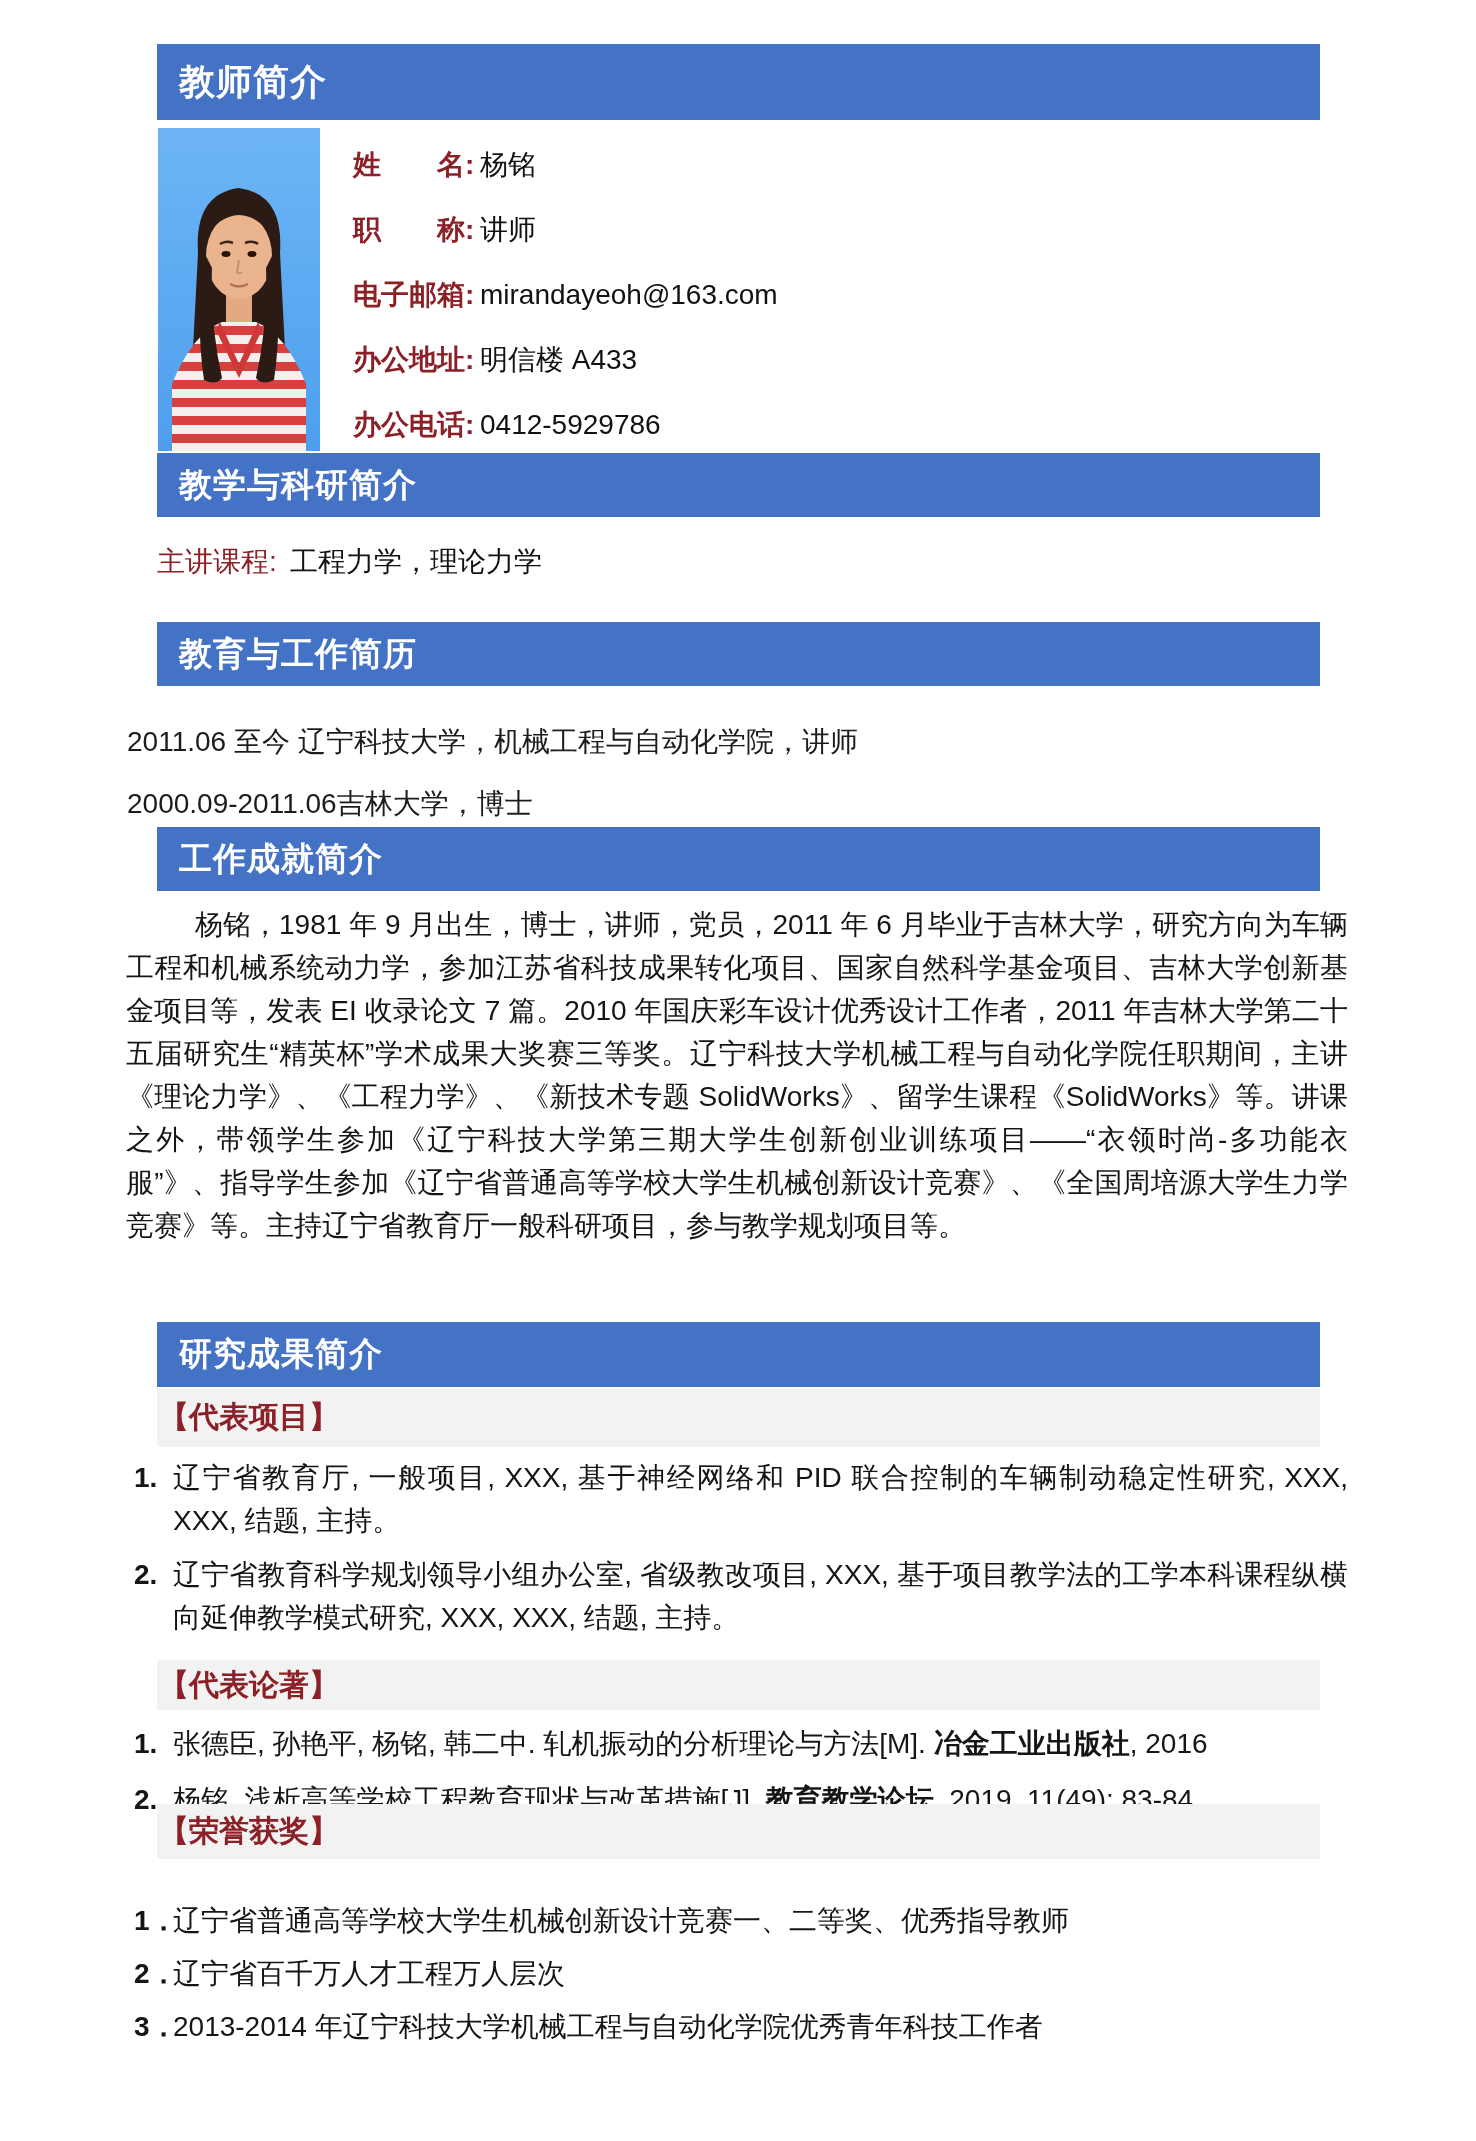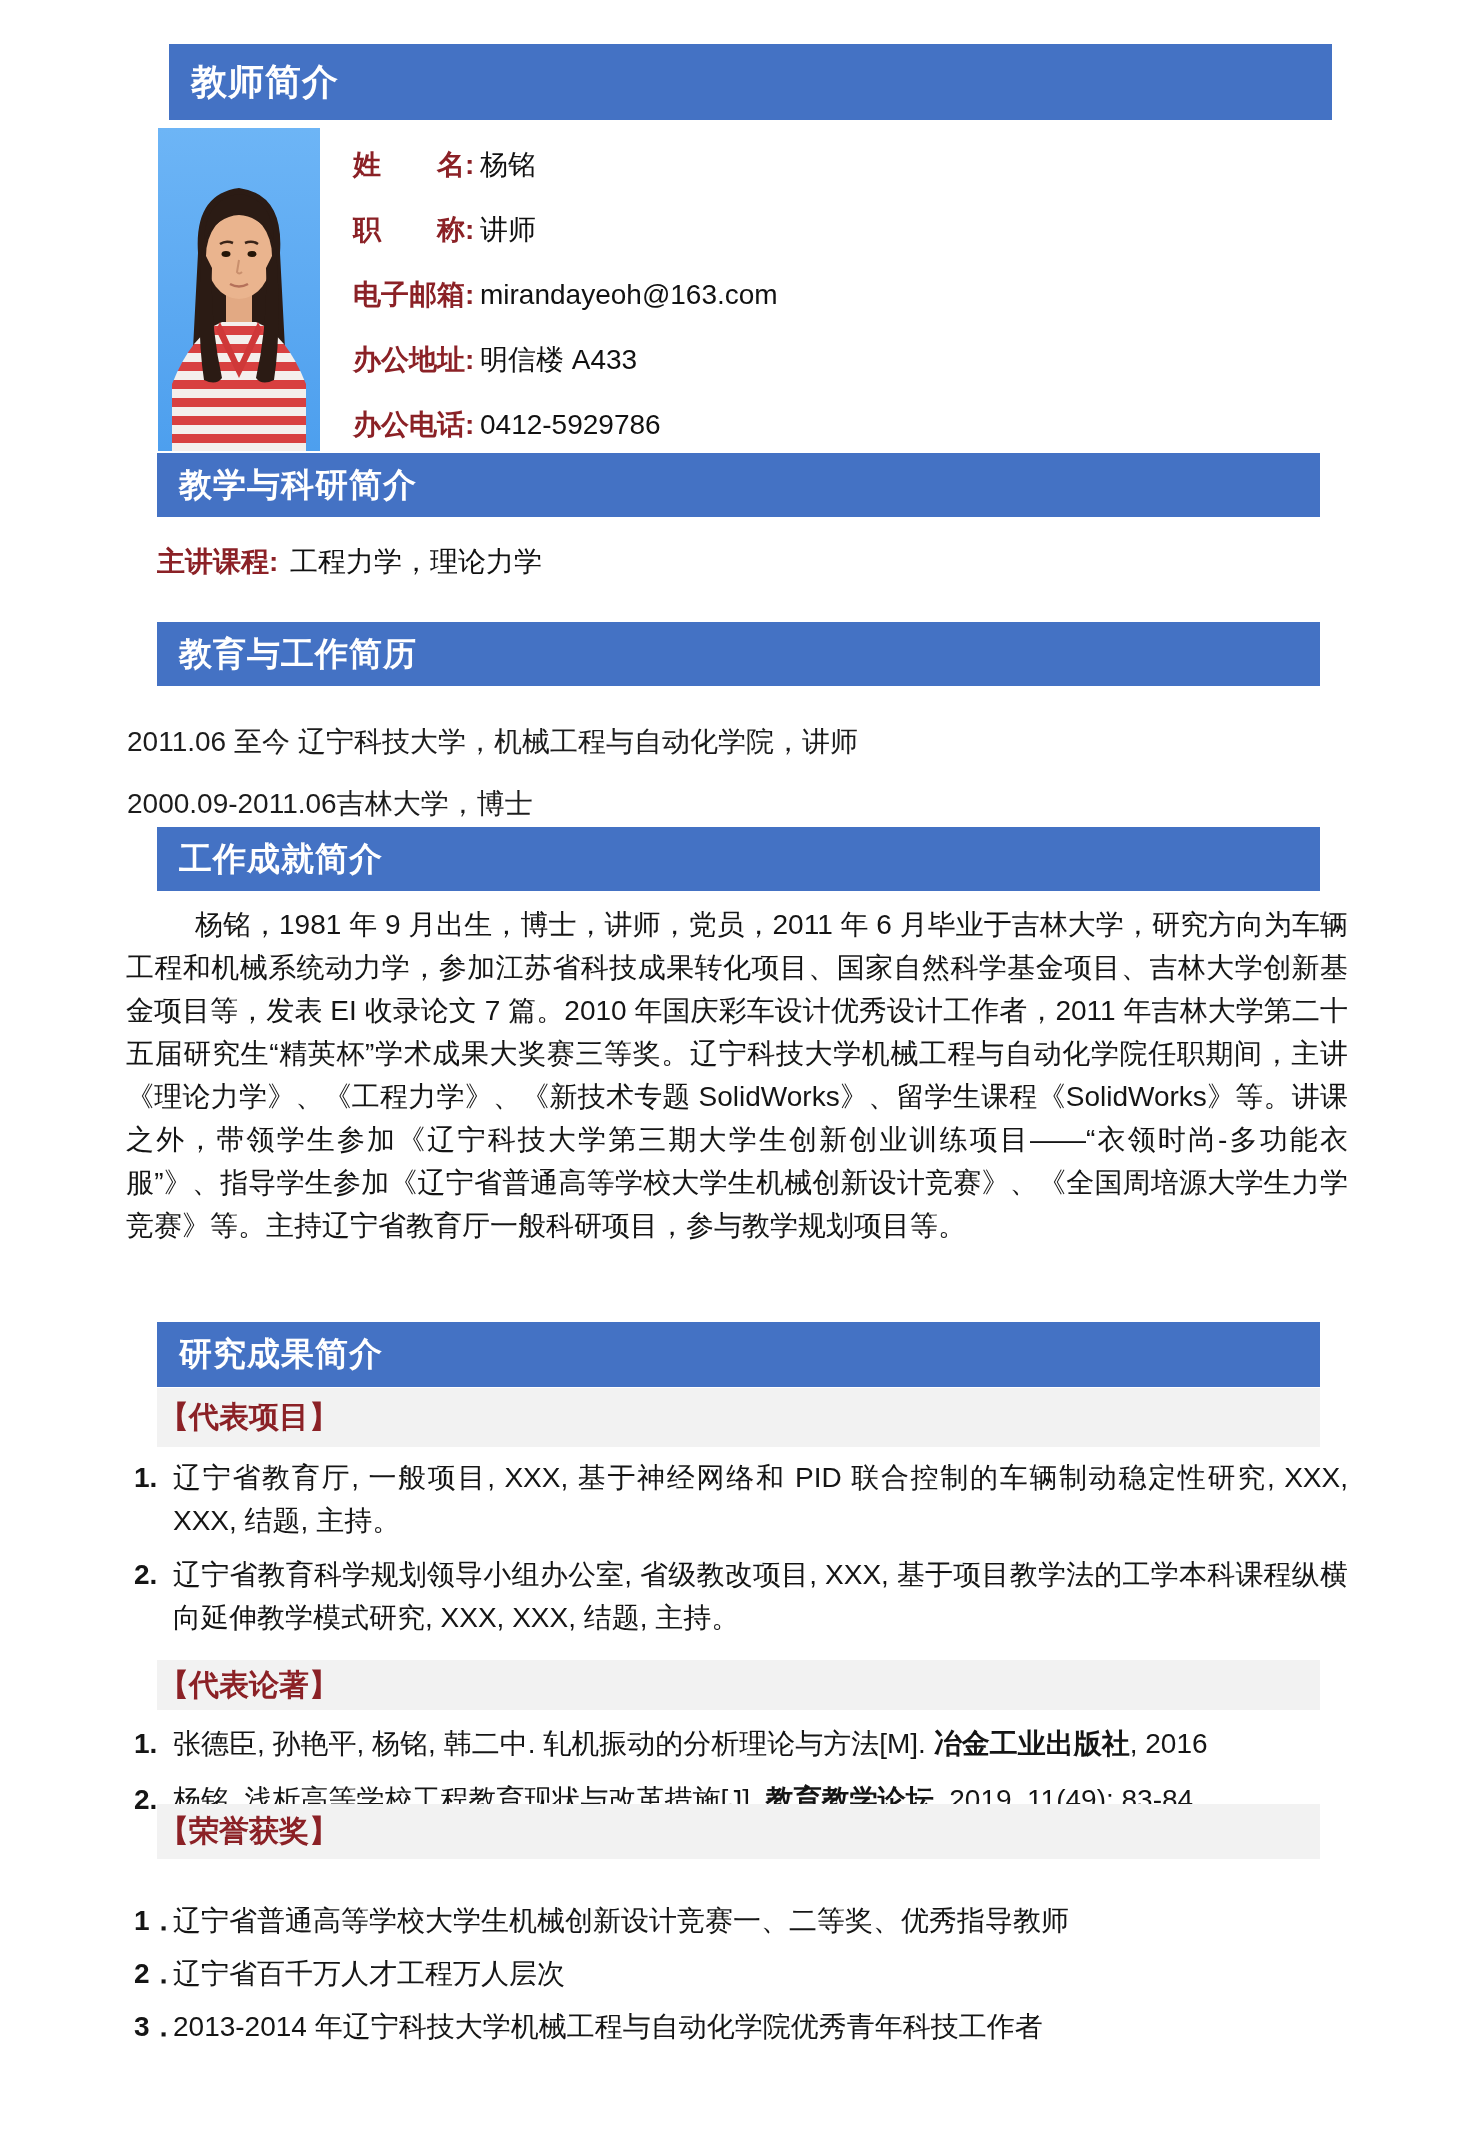--- a/index.html
+++ b/index.html
@@ -6,36 +6,36 @@
   .page{
     position:relative;width:1476px;height:2141px;background:#fff;
     font-family:"Liberation Sans","DejaVu Sans",sans-serif;color:#1c1c1c;overflow:hidden;
   }
   
   .band{
     position:absolute;left:157px;width:1163px;background:#4472C4;color:#ffffff;
     font-weight:bold;display:flex;align-items:center;padding-left:22px;box-sizing:border-box;
     letter-spacing:1px;
   }
-  .b1{top:44px;height:76px;font-size:36px;margin-left:12px;}
+  .b1{top:44px;height:76px;font-size:36px;}
   .b2{top:453px;height:64px;font-size:33px;}
   .b3{top:622px;height:64px;font-size:33px;}
   .b4{top:827px;height:64px;font-size:33px;}
   .b5{top:1322px;height:65px;font-size:33px;}
   
   .photo{position:absolute;left:158px;top:128px;width:162px;height:323px;}
   
   #profile-fields{position:absolute;left:353px;top:146px;width:830px;}
   .prow{height:65px;font-size:28px;white-space:nowrap;}
   .flabel{display:inline-block;min-width:127px;color:#8B2126;font-weight:bold;}
   .fvalue{color:#111;}
   
   #teaching-fields{position:absolute;left:157px;top:543px;width:1050px;}
   .trow{height:60px;font-size:28px;white-space:nowrap;}
-  .tlabel{display:inline-block;min-width:133px;color:#8B2126;font-weight:bold;}
+  .tlabel{display:inline-block;min-width:133px;color:#8B2126;font-weight:normal;}
   
   #career-rows{position:absolute;left:127px;top:723px;width:1150px;}
   .crow{height:62px;font-size:28px;white-space:nowrap;}
   .cperiod{display:inline-block;min-width:171px;}
   
   .paragraph{
     position:absolute;left:126px;top:903px;width:1222px;
     font-size:28px;line-height:43px;text-align:justify;text-indent:69px;color:#151515;
   }
   

